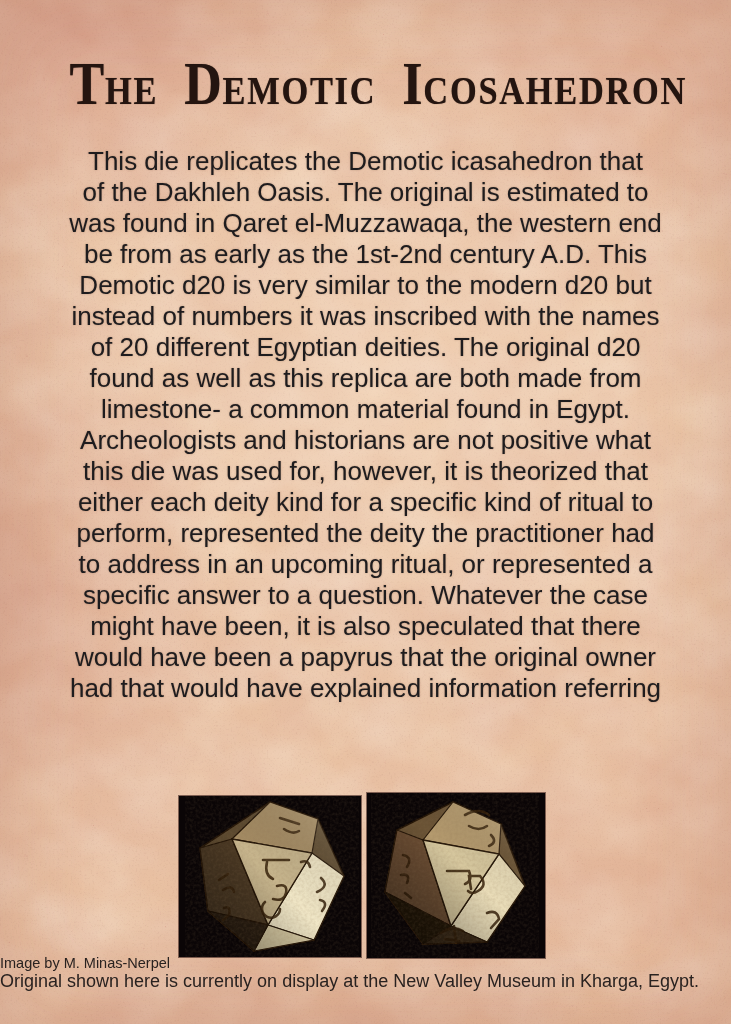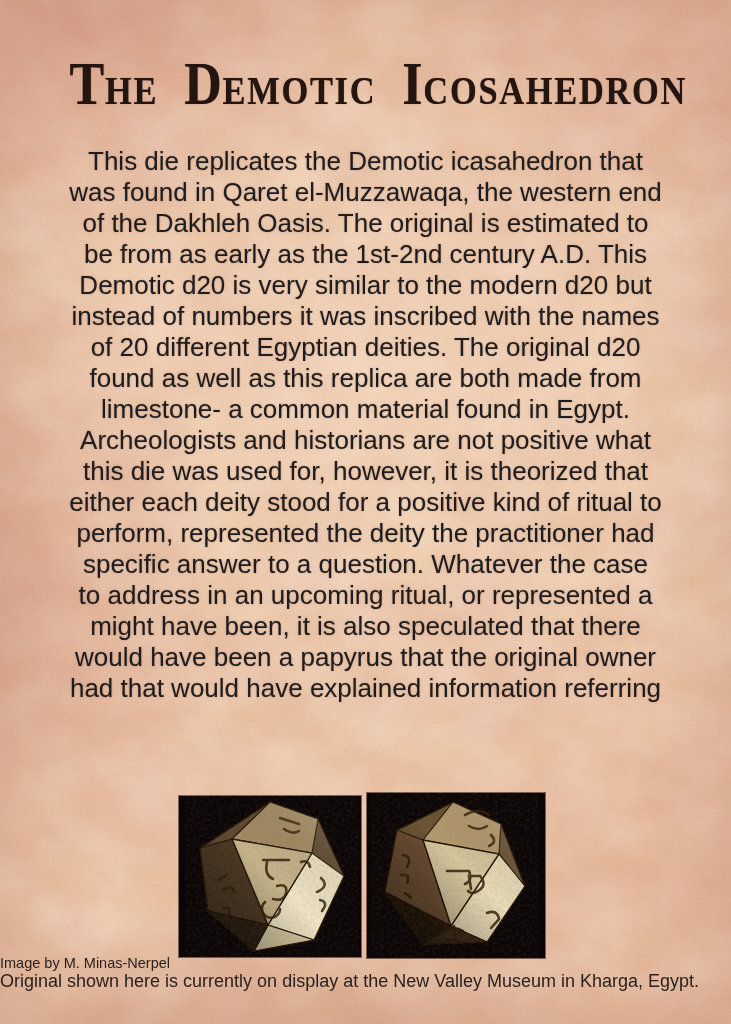--- a/index.html
+++ b/index.html
@@ -89,34 +89,34 @@
   <div class="tint" data-interactable="false"></div>
 
   <header class="title" data-interactable="false">
     <span class="word" data-interactable="false"><span class="initial" data-interactable="false">T</span><span class="rest" data-interactable="false">HE</span></span>
     <span class="word" data-interactable="false"><span class="initial" data-interactable="false">D</span><span class="rest" data-interactable="false">EMOTIC</span></span>
     <span class="word" data-interactable="false"><span class="initial" data-interactable="false">I</span><span class="rest" data-interactable="false">COSAHEDRON</span></span>
   </header>
 
   <main class="body-text" id="bodyText" data-interactable="false">
       <div data-interactable="false">This die replicates the Demotic icasahedron that</div>
+      <div data-interactable="false">of the Dakhleh Oasis. The original is estimated to</div>
       <div data-interactable="false">was found in Qaret el-Muzzawaqa, the western end</div>
-      <div data-interactable="false">of the Dakhleh Oasis. The original is estimated to</div>
       <div data-interactable="false">be from as early as the 1st-2nd century A.D. This</div>
       <div data-interactable="false">Demotic d20 is very similar to the modern d20 but</div>
       <div data-interactable="false">instead of numbers it was inscribed with the names</div>
       <div data-interactable="false">of 20 different Egyptian deities. The original d20</div>
       <div data-interactable="false">found as well as this replica are both made from</div>
       <div data-interactable="false">limestone- a common material found in Egypt.</div>
       <div data-interactable="false">Archeologists and historians are not positive what</div>
       <div data-interactable="false">this die was used for, however, it is theorized that</div>
-      <div data-interactable="false">either each deity stood for a positive kind of ritual to</div>
+      <div data-interactable="false">either each deity kind for a specific kind of ritual to</div>
       <div data-interactable="false">perform, represented the deity the practitioner had</div>
+      <div data-interactable="false">to address in an upcoming ritual, or represented a</div>
       <div data-interactable="false">specific answer to a question. Whatever the case</div>
-      <div data-interactable="false">to address in an upcoming ritual, or represented a</div>
       <div data-interactable="false">might have been, it is also speculated that there</div>
       <div data-interactable="false">would have been a papyrus that the original owner</div>
       <div data-interactable="false">had that would have explained information referring</div>
     </main>
 
   <figure class="photo" id="photo1" data-interactable="false" style="margin:0;">
     <svg viewBox="0 0 182 161" data-interactable="false" aria-hidden="true">
       <defs>
         <linearGradient id="sheen1" x1="0" y1="1" x2="1" y2="0">
           <stop offset="0" stop-color="#000000" stop-opacity="0.45"></stop>

